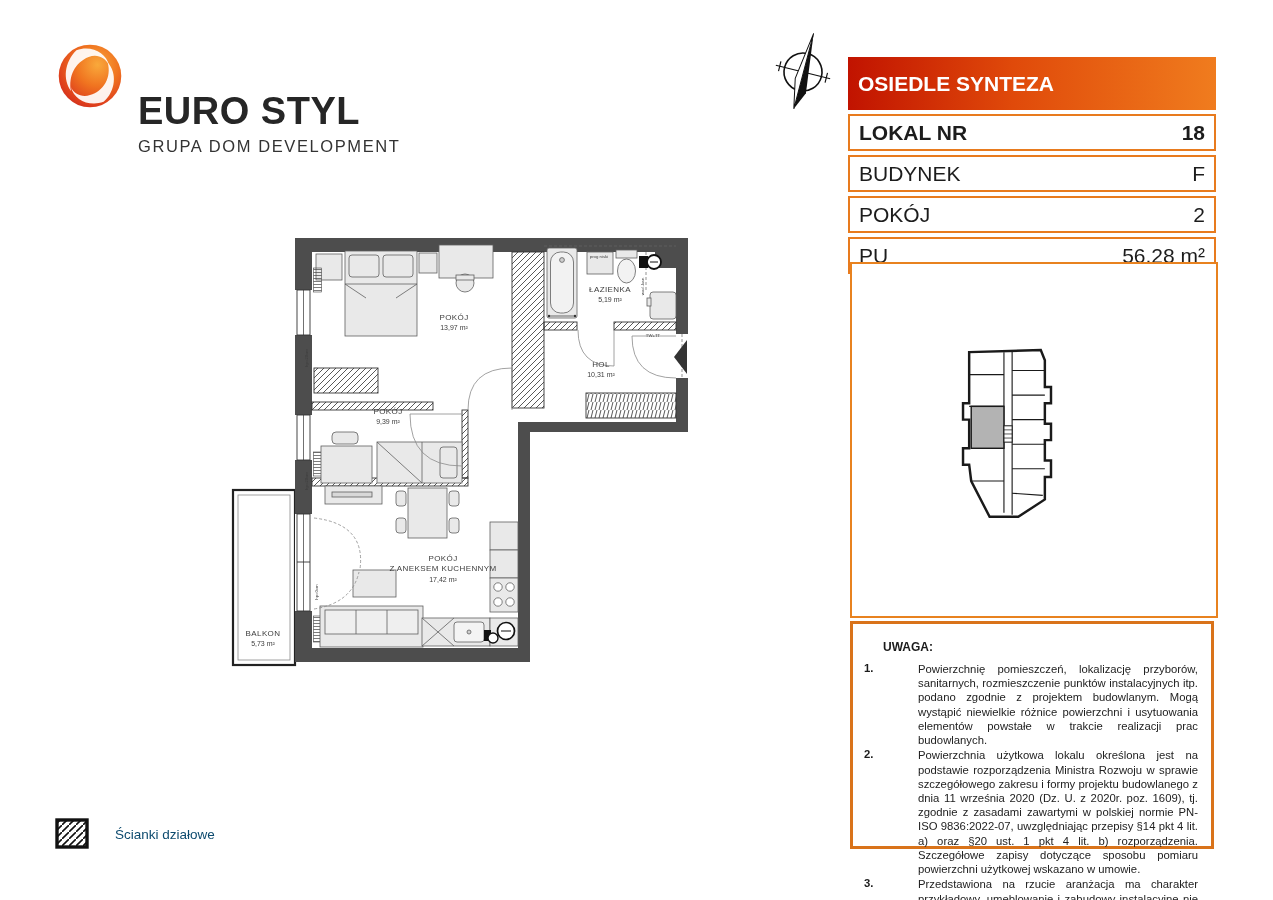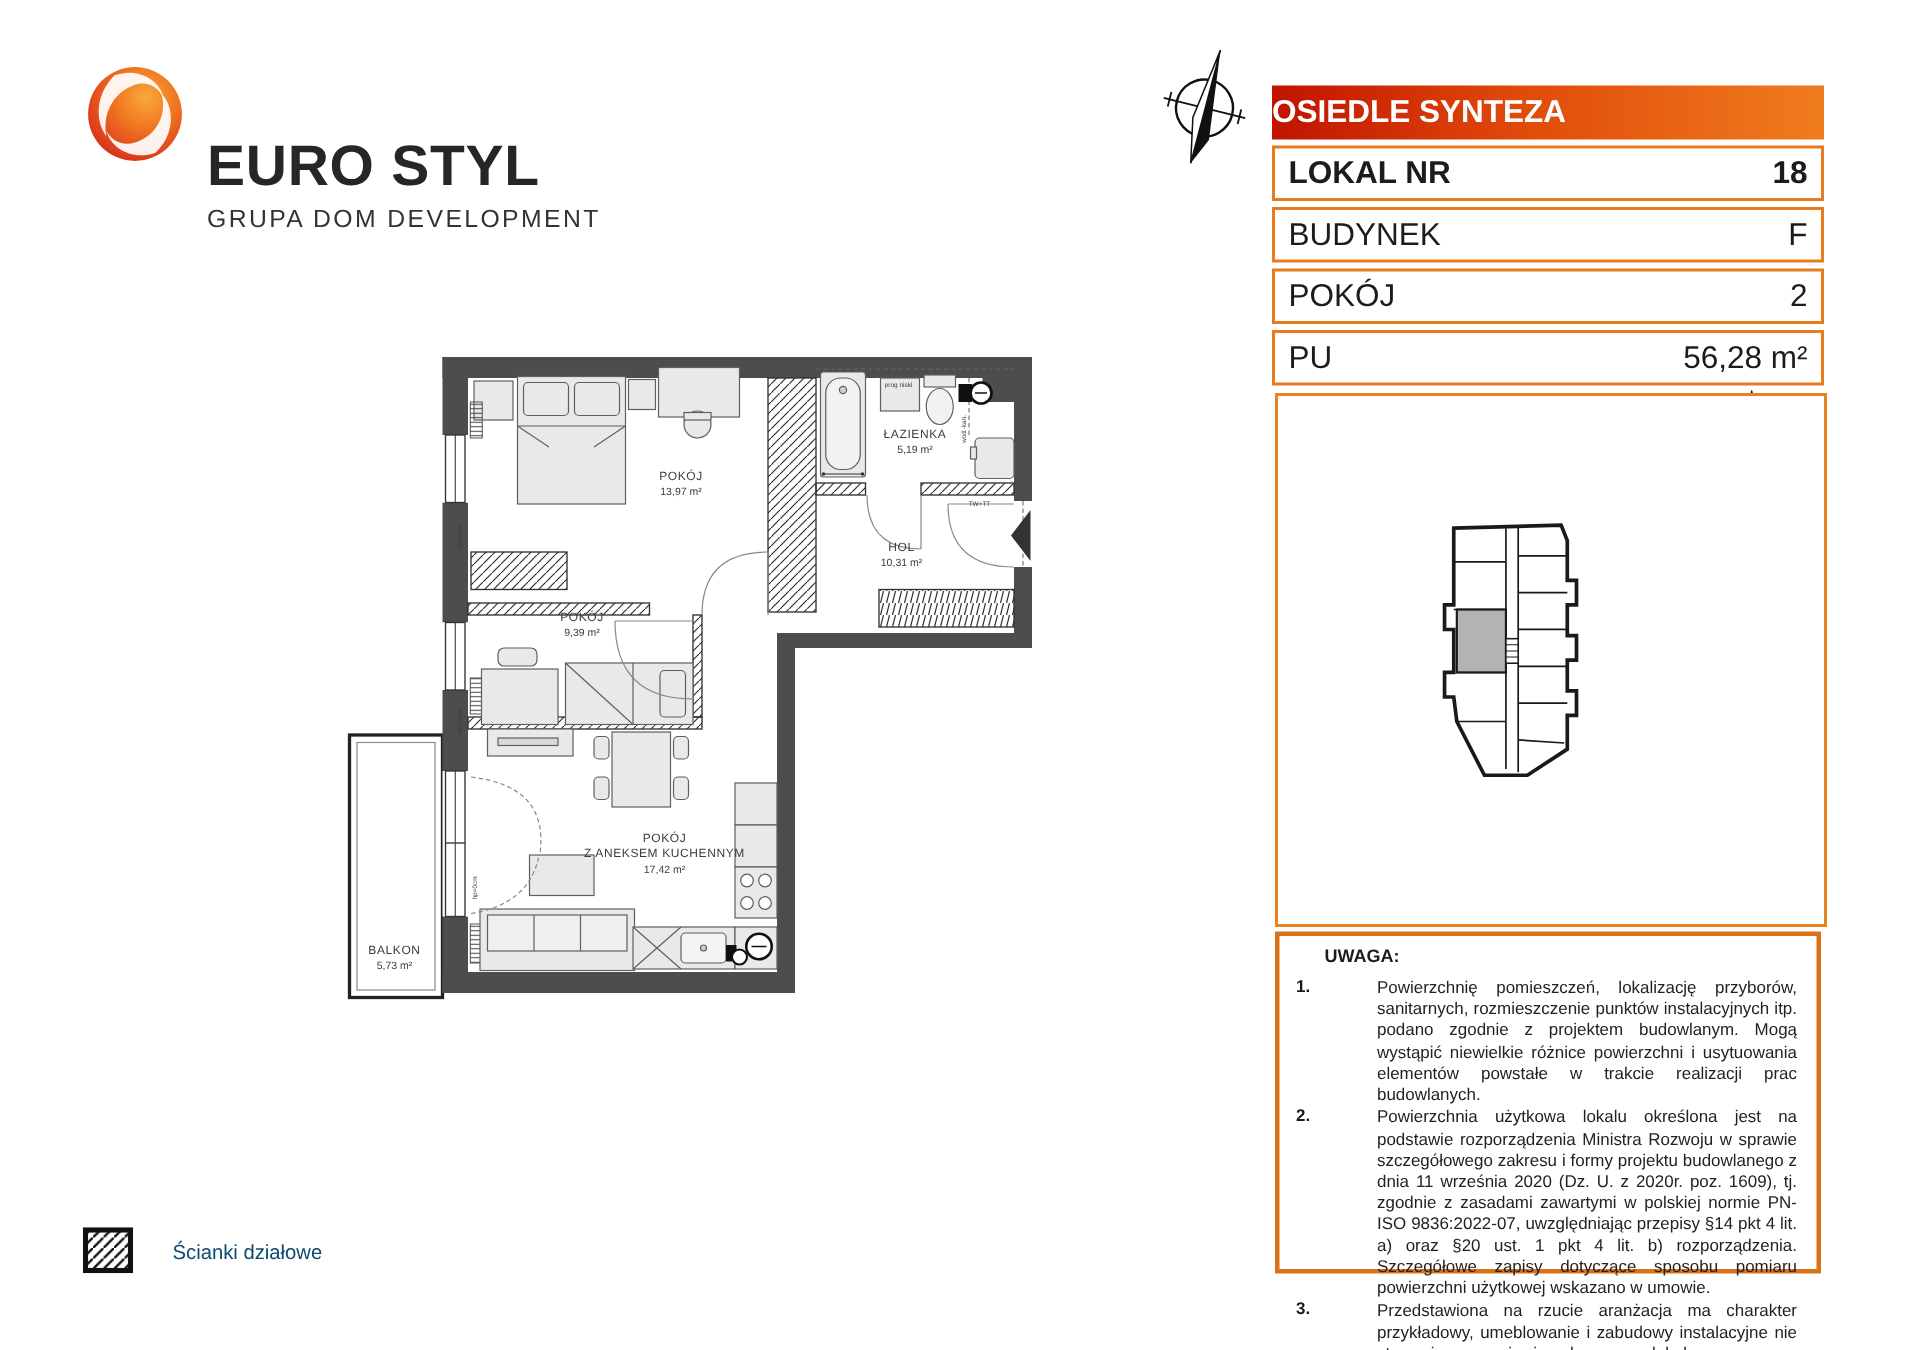--- a/index.html
+++ b/index.html
@@ -12,33 +12,33 @@
   #brand-name{font-size:38px;font-weight:bold;color:#262626;letter-spacing:.5px;line-height:1.05;}
   #brand-tagline{font-size:16.5px;font-weight:400;color:#333;letter-spacing:1.6px;margin-top:5px;}
 
   
   .compass{position:absolute;}
   #compass-top{left:770px;top:30px;width:66px;height:96px;}
   #compass-panel{left:1140px;top:258px;width:66px;height:96px;}
 
   
   #info-table{position:absolute;left:848px;top:57px;width:368px;}
-  #info-table .hdr{height:36px;background:linear-gradient(90deg,#c11300 0%,#e04a0a 45%,#f07c1e 100%);
-    color:#fff;font-weight:bold;font-size:21px;display:flex;align-items:center;box-sizing:border-box;}
+  #info-table .hdr{height:53px;background:linear-gradient(90deg,#c11300 0%,#e04a0a 45%,#f07c1e 100%);
+    color:#fff;font-weight:bold;font-size:21px;display:flex;align-items:center;padding-left:10px;box-sizing:border-box;}
   #info-table .row{height:37px;border:2px solid #e87b1e;margin-top:4px;display:flex;align-items:center;
     justify-content:space-between;padding:0 9px;box-sizing:border-box;font-size:21px;color:#1c1c1c;background:#fff;gap:18px;}
   #info-table .row.first .lbl,#info-table .row.first .val{font-weight:bold;}
   #info-table .lbl{font-weight:400;}
   #info-table .val{font-weight:400;}
 
   
   #map-panel{position:absolute;left:850px;top:262px;width:364px;height:352px;border:2px solid #e8821f;background:#fff;}
   #minimap{position:absolute;left:958px;top:346px;width:97px;height:179px;}
   #notes-panel{position:absolute;left:850px;top:621px;width:364px;height:228px;border:3px solid #d9731a;background:#fff;
-    box-sizing:border-box;padding:4px 13px 8px 8px;}
+    box-sizing:border-box;padding:14px 13px 8px 8px;}
   #notes-title{font-size:12px;font-weight:bold;color:#1b1b1b;margin:2px 0 8px 22px;}
   .note-row{display:flex;margin-bottom:1px;}
   .note-num{width:22px;flex:0 0 22px;font-size:11.3px;font-weight:bold;color:#1b1b1b;text-align:left;padding-left:3px;}
   .note-text{flex:1;font-size:11.3px;line-height:1.26;color:#222;text-align:justify;margin-left:32px;}
 
   
   #plan{position:absolute;left:226px;top:226px;width:472px;height:466px;}
   #plan text{font-family:"Liberation Sans",sans-serif;fill:#3c3c3c;}
   .rl{font-size:8px;letter-spacing:.4px;text-anchor:middle;}
   .ra{font-size:7px;text-anchor:middle;}

